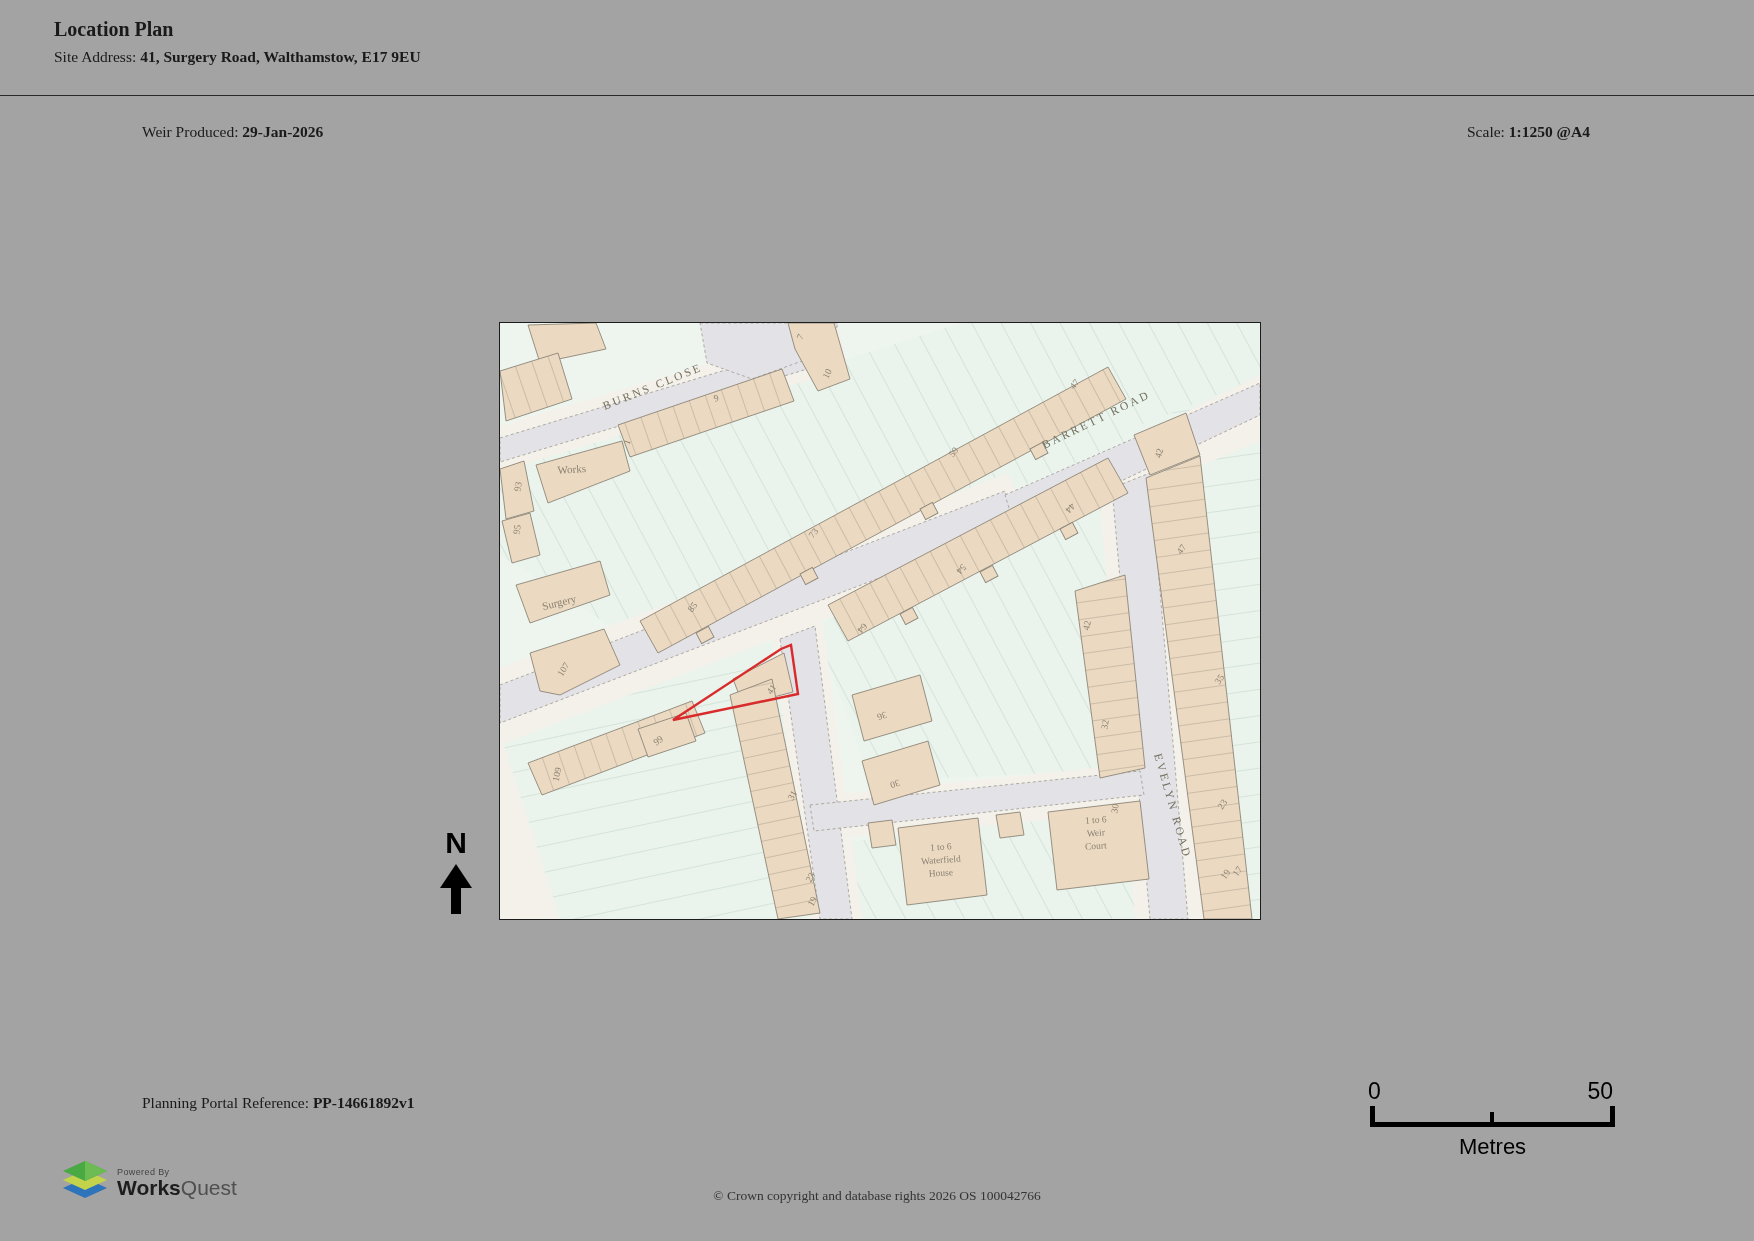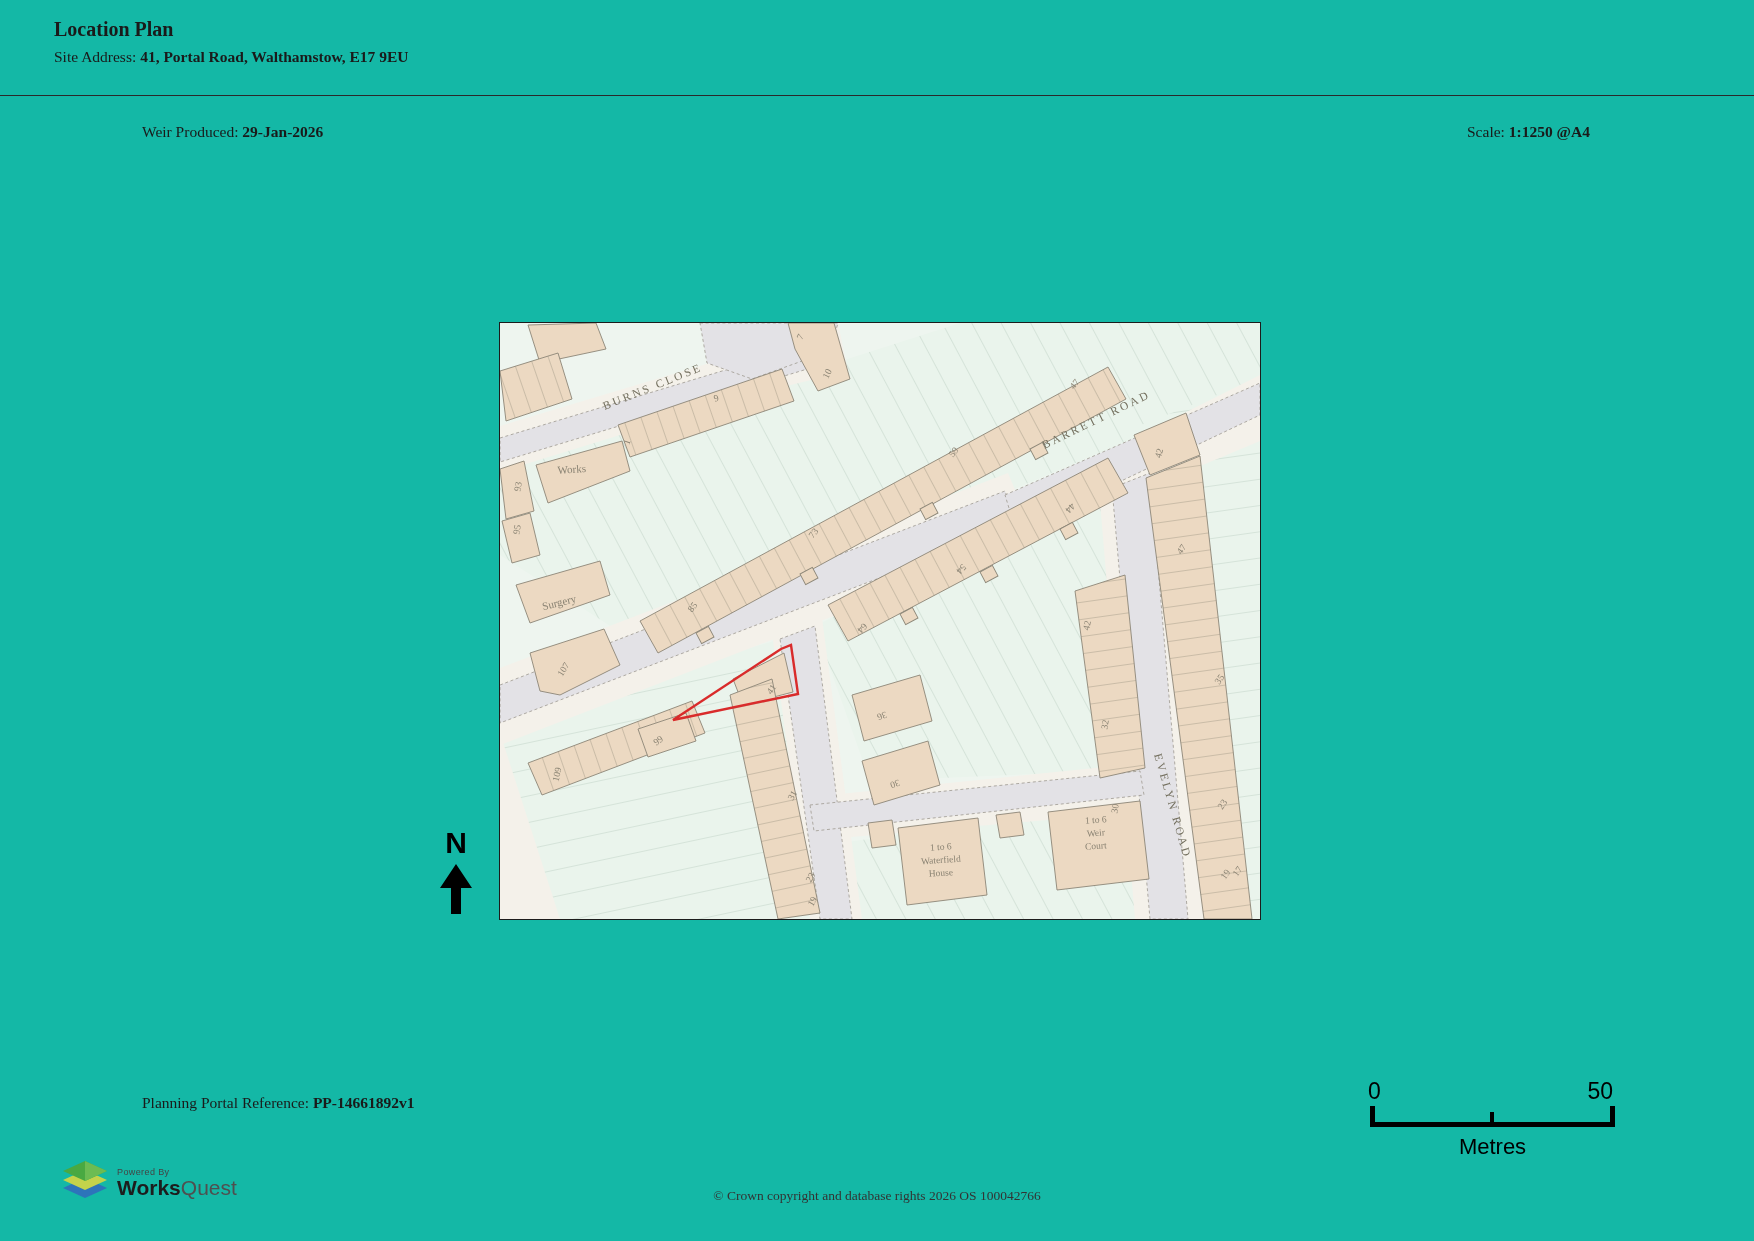--- a/index.html
+++ b/index.html
@@ -1,16 +1,16 @@
 <!DOCTYPE html>
 <html><head>
 <meta charset="utf-8">
 <style>
   html,body{margin:0;padding:0;background:#fff;}
-  .page{position:relative;width:1754px;height:1241px;background:#14b8a6;
+  .page{position:relative;width:1754px;height:1241px;background:#a3a3a3;
         font-family:"Liberation Serif", serif;color:#1a1a1a;overflow:hidden;}
   .abs{position:absolute;}
   .title{left:54px;top:18px;font-size:20px;font-weight:bold;}
   .subtitle{left:54px;top:48px;font-size:15.5px;}
   .subtitle b{font-weight:bold;}
   .rule{left:0;top:95px;width:1754px;height:0;border-top:1.6px solid #2a2a2a;}
   .dateline{left:142px;top:123px;font-size:15.5px;}
   .scaleline{left:1467px;top:123px;font-size:15.5px;}
   .brand{left:1497px;top:20px;display:flex;align-items:center;gap:10px;
          font-family:"Liberation Sans", sans-serif;}
@@ -39,21 +39,21 @@
   .nm{font-size:11px;fill:#8a8373;}
   .sm{font-size:9.5px;fill:#8a8373;}
   .num{font-size:9.5px;fill:#8a8373;}
 </style>
 </head>
 <body>
 
 <div class="page">
 
   <div class="abs title">Location Plan</div>
-  <div class="abs subtitle"><span>Site Address: </span><b>41, Portal Road, Walthamstow, E17 9EU</b></div>
+  <div class="abs subtitle"><span>Site Address: </span><b>41, Surgery Road, Walthamstow, E17 9EU</b></div>
 
 
   <div class="abs rule"></div>
 
   <div class="abs dateline"><span>Weir Produced: </span><b>29-Jan-2026</b></div>
   <div class="abs scaleline"><span>Scale: </span><b>1:1250 @A4</b></div>
 
   <div class="abs north">N</div>
   <div class="abs" style="left:438px;top:864px;">
     <svg width="36" height="52" viewBox="0 0 36 52">

